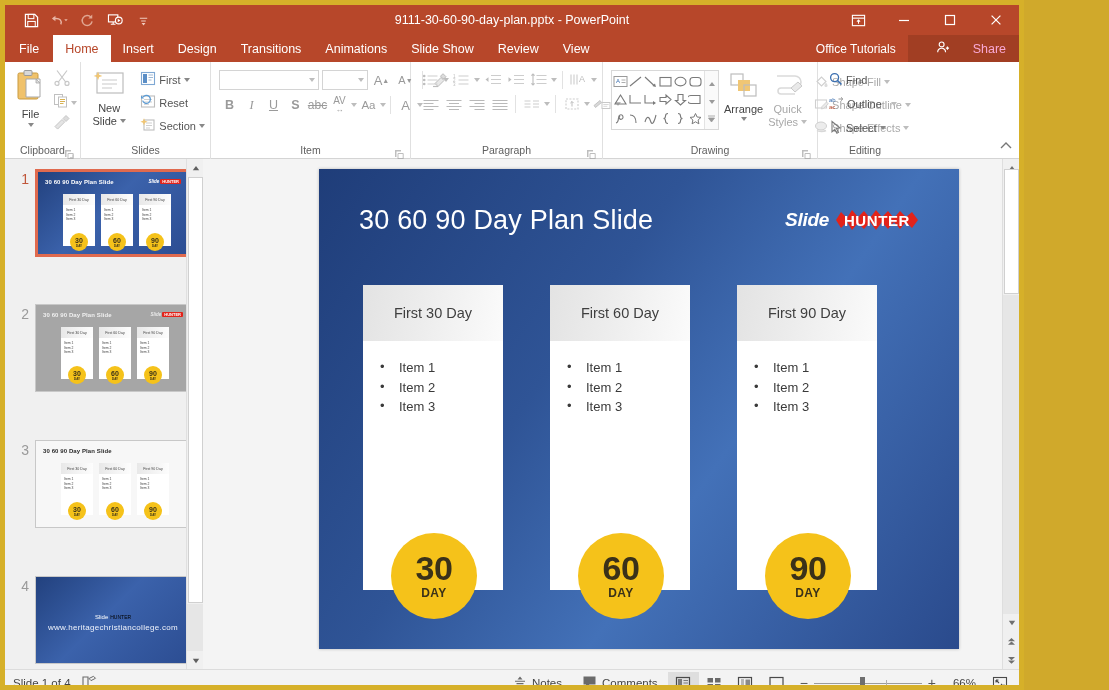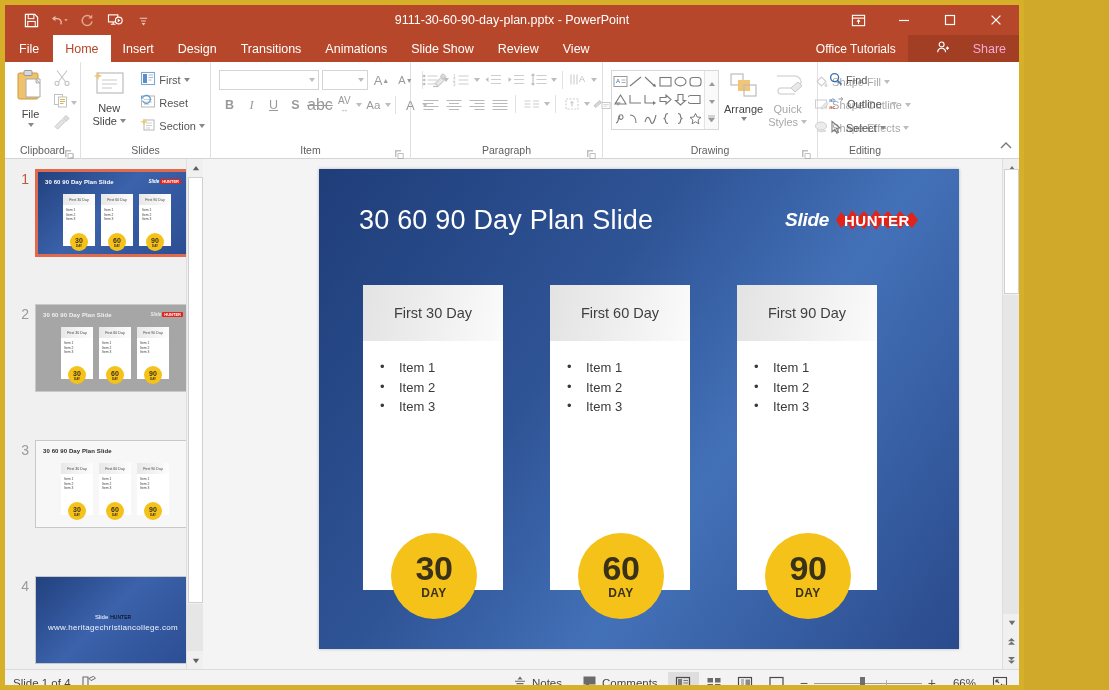--- a/index.html
+++ b/index.html
@@ -619,21 +619,21 @@
                 <path d="M9.5 3.2l2.5-2.5 3 3-2.5 2.5z" fill="#dcdcdc" stroke="#bcbcbc" stroke-width="1"></path>
                 <path d="M2 13.5h5" stroke="#bcbcbc" stroke-width="1.2"></path>
               </svg>
           </div>
         </div>
         <div class="small-row" style="gap:1px;margin-top:3px">
           <div class="fbtn" style="font-weight:bold">B</div>
           <div class="fbtn" style="font-style:italic;font-family:'Liberation Serif',serif">I</div>
           <div class="fbtn" style="text-decoration:underline">U</div>
           <div class="fbtn" style="font-weight:bold">S</div>
-          <div class="fbtn" style="font-size:16px;text-decoration:line-through">abc</div>
+          <div class="fbtn" style="font-size:12px;text-decoration:line-through">abc</div>
           <div class="fbtn" style="font-size:10px;line-height:9px;text-align:center">
             <span style="display:flex;flex-direction:column;align-items:center">
               <span>AV</span>
               <span style="font-size:8px">↔</span>
             </span>
           </div>
           <span class="caret caret-lt"></span>
           <div class="fbtn" style="font-size:11.5px">Aa</div>
           <span class="caret caret-lt"></span>
           <div class="sep-v"></div>

